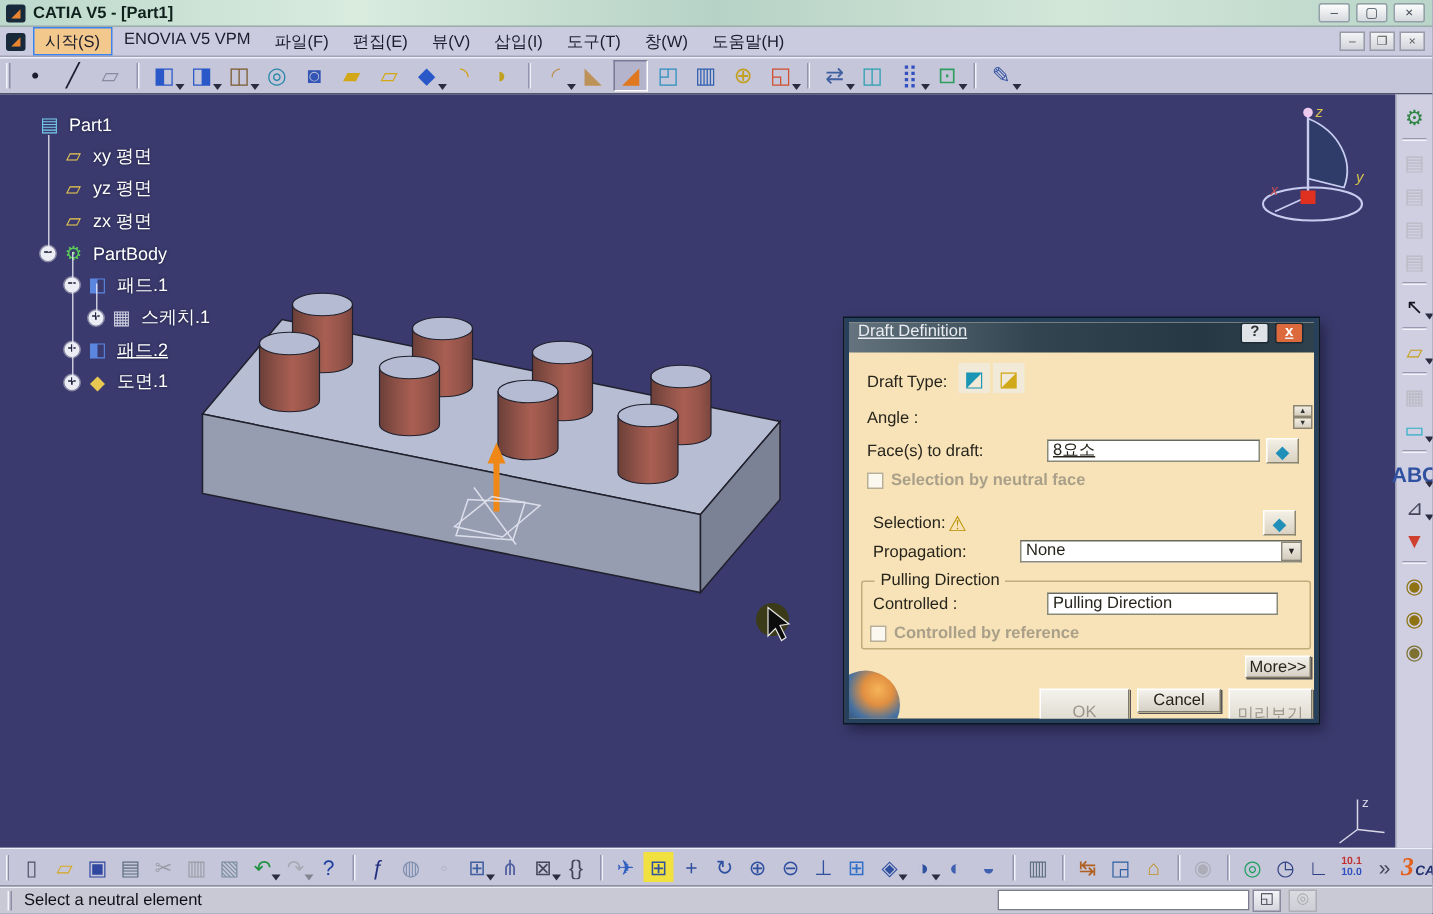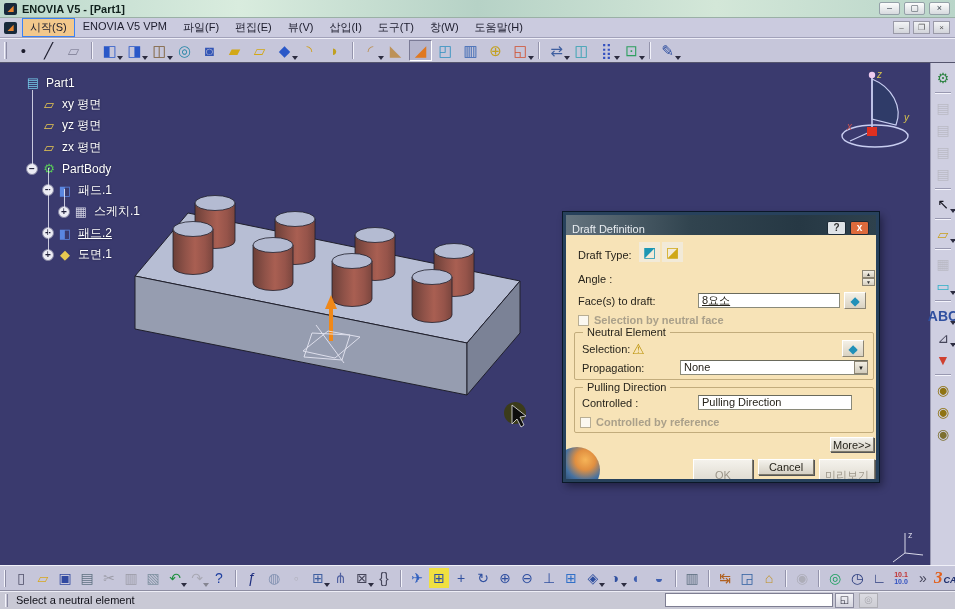--- a/index.html
+++ b/index.html
@@ -59,22 +59,22 @@
   .exp.none{visibility:hidden;}
   .ticon{flex:0 0 auto;width:16px;text-align:center;font-size:13px;margin-right:5px;}
   .tlabel{text-shadow:0 0 2px rgba(0,0,20,.6);}
   .tlabel.ul{text-decoration:underline;}
   .tl{position:absolute;background:rgba(238,238,250,.8);}
 
   
   .dialog{position:absolute;left:563px;top:149px;width:316px;height:270px;background:#f7e3b7;
     border:3px solid #27415c;outline:1px solid #0b1828;box-shadow:3px 4px 8px rgba(0,0,10,.45);
     overflow:hidden;z-index:5;font-size:11px;color:#27241c;}
-  .dlg-title{height:20px;display:flex;align-items:flex-end;padding:0 6px;
-    background:linear-gradient(90deg,#64737e,#31444f 40%,#263844 75%,#2e414d);color:#e9edf1;font-size:11px;}
+  .dlg-title{height:20px;display:flex;align-items:flex-start;padding:0 6px;
+    background:linear-gradient(90deg,#64737e,#31444f 40%,#263844 75%,#2e414d);color:#e9edf1;font-size:11px;text-decoration:underline;}
   .dlg-title .t{flex:1;}
   .dlg-title .icon{width:19px;height:14px;border-radius:2px;font-size:10px;font-weight:bold;border:1px solid #1c2a36;margin-left:3px;}
   .dlg-body{position:absolute;left:0;top:20px;right:0;bottom:0;}
   .dlg-body .lab{position:absolute;white-space:nowrap;}
   .txtin{position:absolute;background:#fff;border:1px solid #8a8a7a;border-top-color:#6a6a5c;height:15px;
     font-size:11px;padding:0 3px;line-height:13px;overflow:hidden;white-space:nowrap;}
   .txtin.selblue{background:#2a74d8;color:#fff;}
   .txtin.ulval{text-decoration:underline;}
   .mini-btn{position:absolute;width:22px;height:17px;display:inline-flex;align-items:center;justify-content:center;
     background:linear-gradient(#f4f0e6,#d9d2c2);border:1px solid #8c8574;border-top-color:#fff;border-left-color:#fff;font-size:12px;}
@@ -110,21 +110,21 @@
   .status-btns{position:absolute;right:76px;display:flex;}
   .statusbar .icon{width:19px;height:15px;background:linear-gradient(#f4f4f8,#d4d4de);border:1px solid #8a8a9e;font-size:10px;margin-left:4px;}
 </style>
 </head>
 <body>
 
 <div class="app">
 
   <div class="titlebar">
     <span class="app-logo">◢</span>
-    <span class="title">ENOVIA V5 - [Part1]</span>
+    <span class="title">CATIA V5 - [Part1]</span>
     <span class="win-btns">
         <span class="icon">–</span>
         <span class="icon">▢</span>
         <span class="icon">×</span>
       </span>
   </div>
 
   <div class="menubar">
     <span class="app-logo">◢</span>
     <span style="display:flex">
@@ -344,23 +344,20 @@
               <span>▼</span>
             </div>
 
           <span class="lab" style="left:12px;top:60px">Face(s) to draft:</span>
           <div class="txtin ulval" style="left:132px;top:58px;width:142px">8요소</div>
           <span class="mini-btn" style="left:278px;top:57px;color:#2090b8">◆</span>
 
           <span class="cb" style="left:12px;top:80px;border-color:#b8ae94"></span>
           <span class="lab gray-lab" style="left:28px;top:79px">Selection by neutral face</span>
 
-          <div class="group" style="left:8px;top:97px;width:300px;height:48px">
-            <span class="gtitle">Neutral Element</span>
-          </div>
           <span class="lab" style="left:16px;top:108px">Selection:</span>
           <span class="warn" style="left:66px;top:107px">⚠</span>
           <span class="mini-btn" style="left:276px;top:105px;color:#2090b8">◆</span>
           <span class="lab" style="left:16px;top:127px">Propagation:</span>
           <div class="txtin" style="left:114px;top:125px;width:188px">None</div>
           <span class="ddb" style="left:288px;top:126px">▼</span>
 
           <div class="group" style="left:8px;top:152px;width:300px;height:46px">
             <span class="gtitle">Pulling Direction</span>
           </div>

